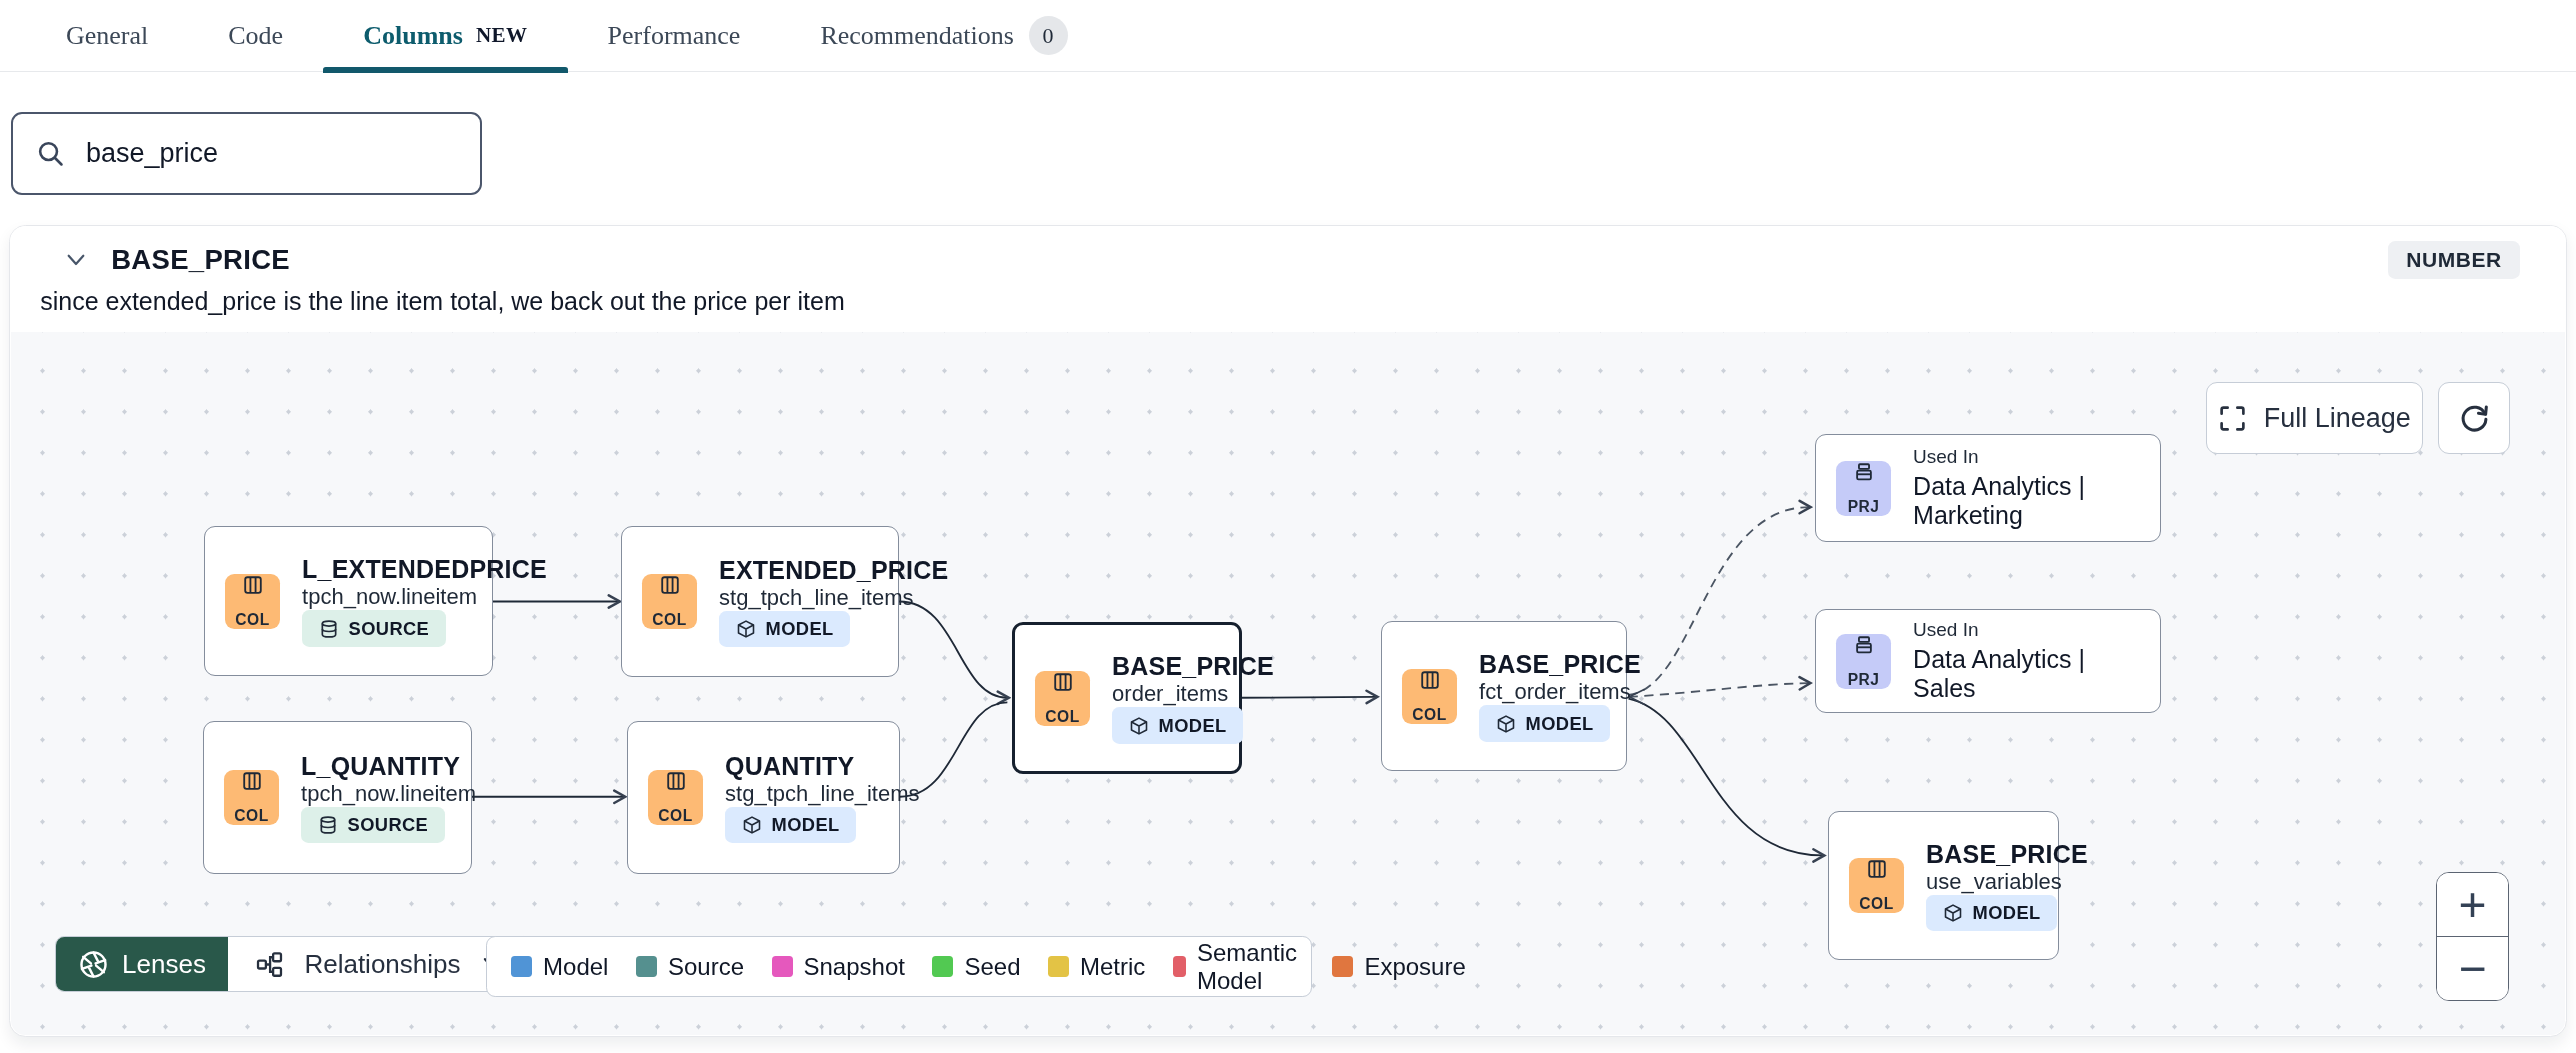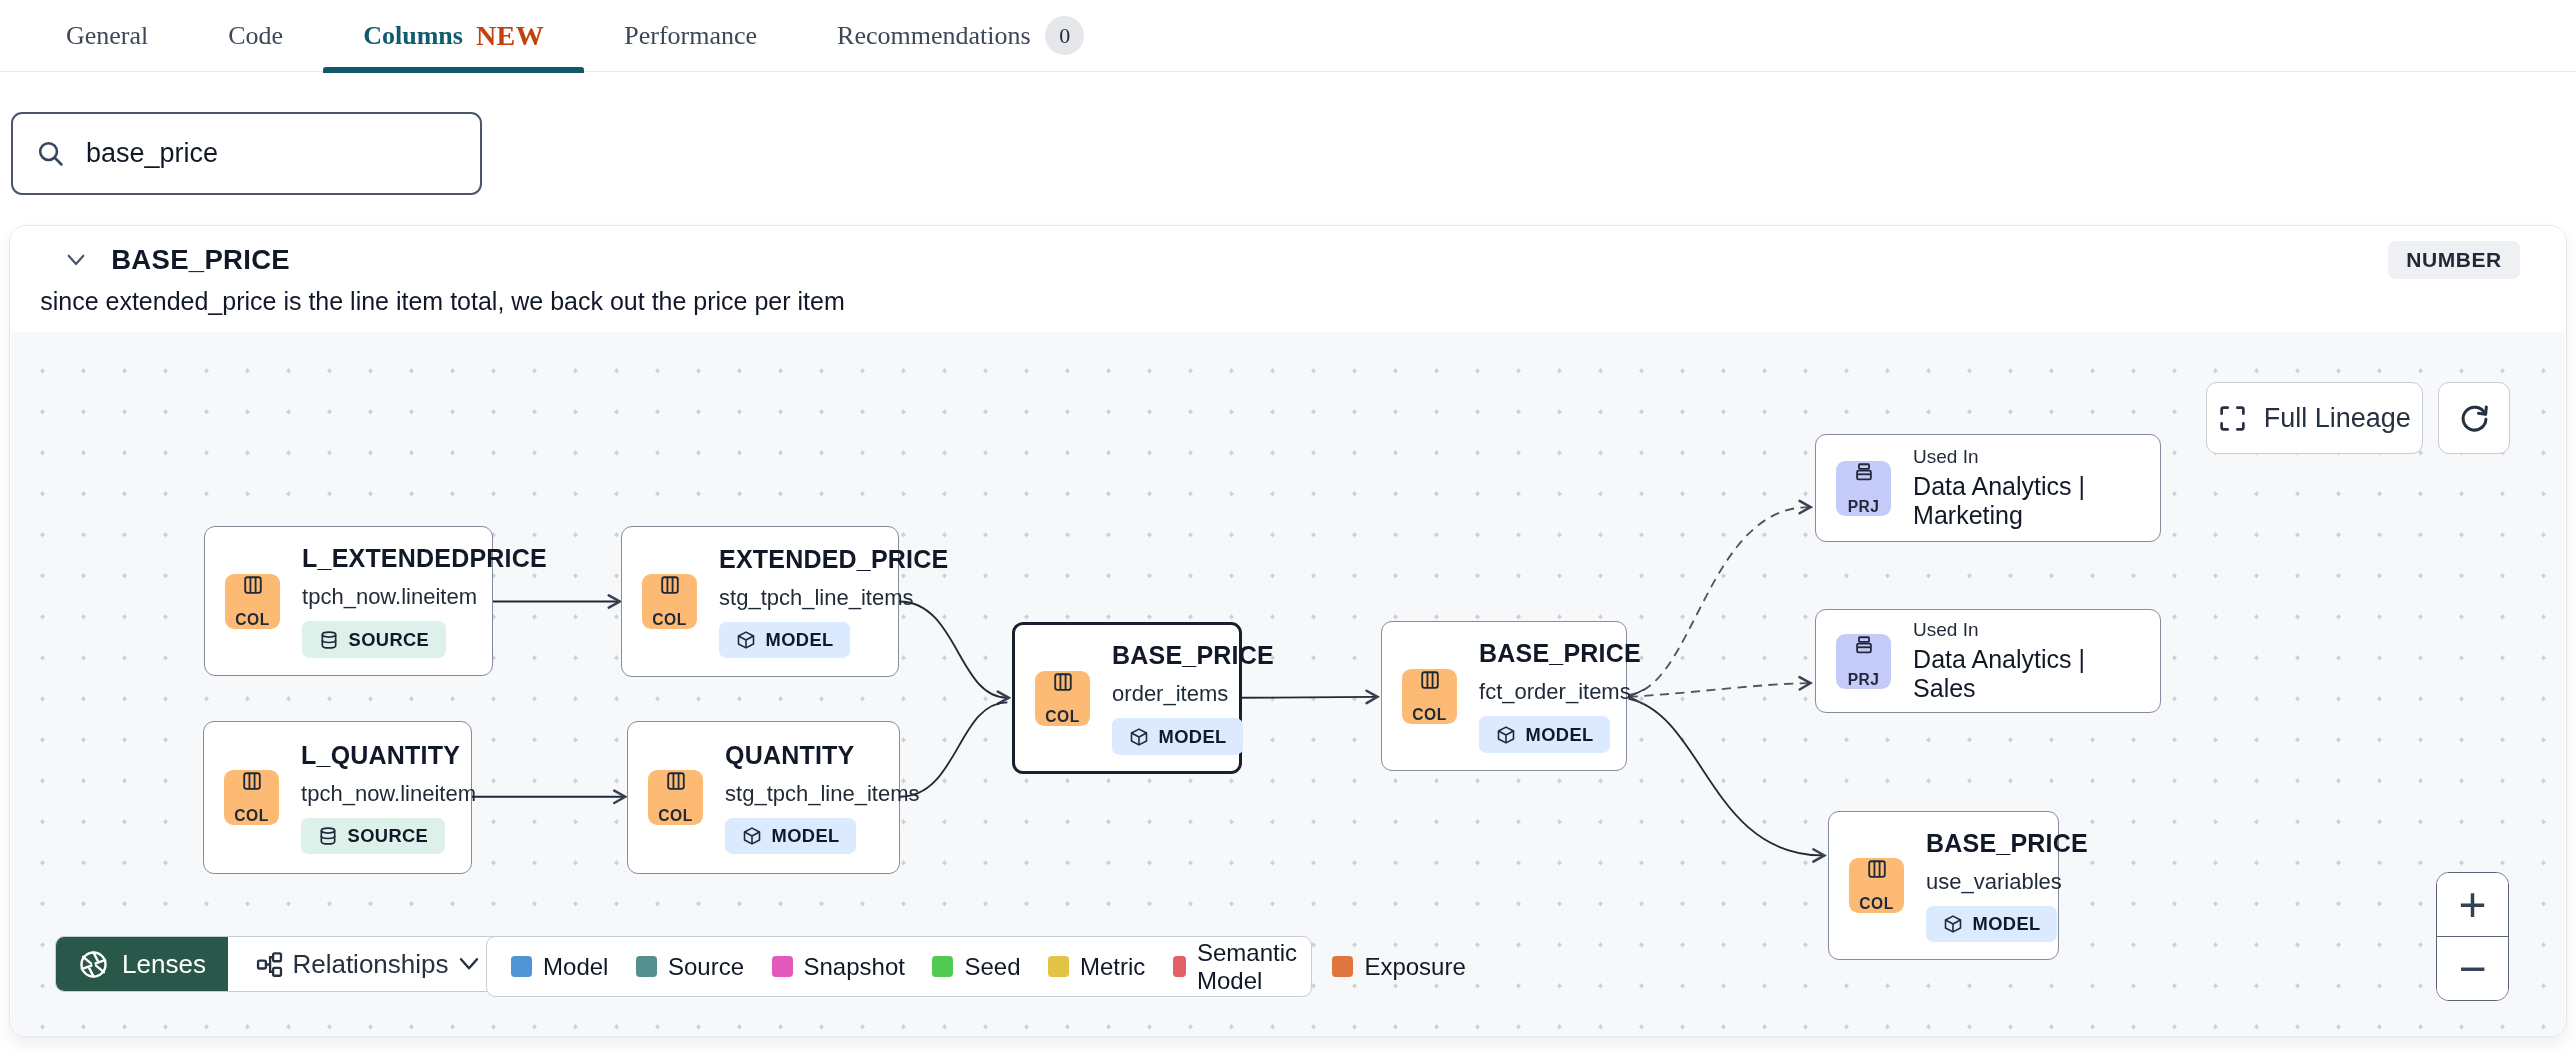--- a/index.html
+++ b/index.html
@@ -8,21 +8,21 @@
   .stage { position:relative; width:2576px; height:1053px; }
 
   
   .tabbar { position:absolute; left:0; top:0; width:100%; height:72px;
             border-bottom:1.8px solid #e7e9ec; display:flex; align-items:stretch; padding-left:26px; }
   .tab { position:relative; display:flex; align-items:center; padding:0 40px;
          font-size:26px; color:#3c4857; cursor:pointer;font-family:Liberation Serif, serif; }
   .tab.active { color:#0d5c6d; font-weight:700; }
   .tab.active::after { content:""; position:absolute; left:0; right:0; bottom:-1.8px; height:5.5px;
                        background:#11586b; border-radius:2.8px 2.8px 0 0; }
-  .tab .new { margin-left:13px; font-size:28px; font-weight:700; color:#c2410c; letter-spacing:0.5px; }
+  .tab .new { margin-left:13px; font-size:21px; font-weight:700; color:#0f172a; letter-spacing:0.5px; }
   .tab .count { margin-left:14.7px; width:39px; height:39px; border-radius:50%; background:#e5e7ea;
                 display:flex; align-items:center; justify-content:center; font-size:22px; color:#1f2937; }
 
   
   .search { position:absolute; left:11px; top:112px; width:471px; height:83px;
             border:2.3px solid #4b566b; border-radius:11px; background:#fff;
             display:flex; align-items:center; padding:0 22px; gap:20px; }
   .search svg { flex:0 0 auto; }
   .search input { border:none; outline:none; font-size:27px; color:#111827; width:100%;
                   font-family:"Liberation Sans", sans-serif; background:transparent; }
@@ -48,21 +48,21 @@
   .edges { position:absolute; inset:0; width:100%; height:100%; }
 
   .node { position:absolute; background:#fff; border:1.8px solid #848d9c; border-radius:11px;
           display:flex; align-items:center; padding:0 20px; gap:22px; cursor:pointer; }
   .node.selected { border:3.7px solid #16202e; }
   .chip { width:55px; height:55px; border-radius:9.2px; display:flex; flex-direction:column;
           align-items:center; justify-content:center; gap:15px; flex:0 0 auto; }
   .chip-col { background:#fdba74; }
   .chip-prj { background:#c5cbf8; }
   .chip-label { font-size:15.6px; font-weight:700; color:#1f2937; letter-spacing:0.5px; }
-  .node-body { display:flex; flex-direction:column; align-items:flex-start; gap:11px; min-width:0; }
+  .node-body { display:flex; flex-direction:column; align-items:flex-start; gap:0; min-width:0; }
   .node-title { font-size:25px; font-weight:700; color:#111827; letter-spacing:0.2px; }
   .node-sub { font-size:22px; color:#1f2937; }
   .badge { display:inline-flex; align-items:center; gap:10px; padding:7.3px 16.5px; border-radius:7.3px;
            font-size:18.3px; font-weight:700; color:#111827; letter-spacing:0.4px; }
   .badge-model { background:#dbeafe; }
   .badge-source { background:#ddf0e9; }
   .usedin-small { font-size:19px; color:#1f2937; }
   .usedin-title { font-size:25px; color:#111827; font-weight:500; }
 
   
@@ -75,21 +75,21 @@
                display:flex; flex-direction:column; }
   .zoombtn { flex:1; display:flex; align-items:center; justify-content:center; font-size:48px;
              color:#334155; cursor:pointer; background:#fff; }
   .zoombtn.top { border-bottom:1.8px solid #5b6472; }
 
   
   .lens-group { position:absolute; left:44px; top:604px; height:56px; display:flex;
                 border-radius:9.2px; overflow:hidden; border:1.8px solid #c6cdd7; background:#fff; }
   .lens-seg { display:flex; align-items:center; gap:13px; padding:0 22px; font-size:26px; }
   .lens-seg.dark { color:#ffffff; font-weight:500; }
-  .lens-seg.light { color:#27303f; gap:8px; padding:0 27.5px; }
+  .lens-seg.light { color:#27303f; gap:20px; padding:0 27.5px; }
   .legend { position:absolute; left:475px; top:604px; width:826px; height:61px;
             background:#fff; border:1.8px solid #c6cdd7; border-radius:9.2px;
             display:flex; align-items:center; padding:0 24px; gap:27.5px; }
   .legend-item { display:flex; align-items:center; gap:11px; font-size:24px; color:#111827; }
   .legend-swatch { width:21px; height:21px; border-radius:3.7px; }
 
   .hidden-defs { position:absolute; width:0; height:0; overflow:hidden; }
 </style>
 </head>
 <body>

